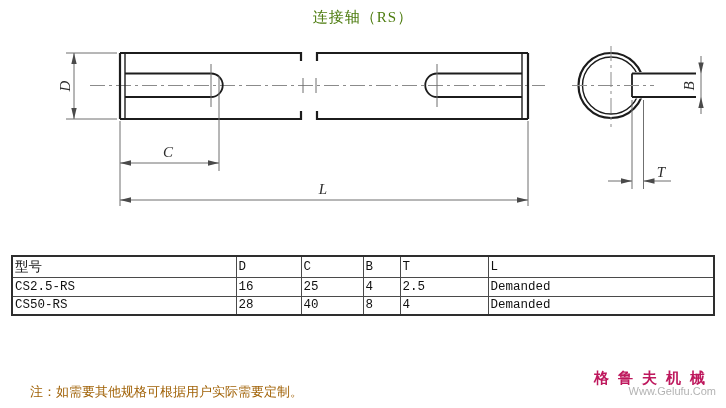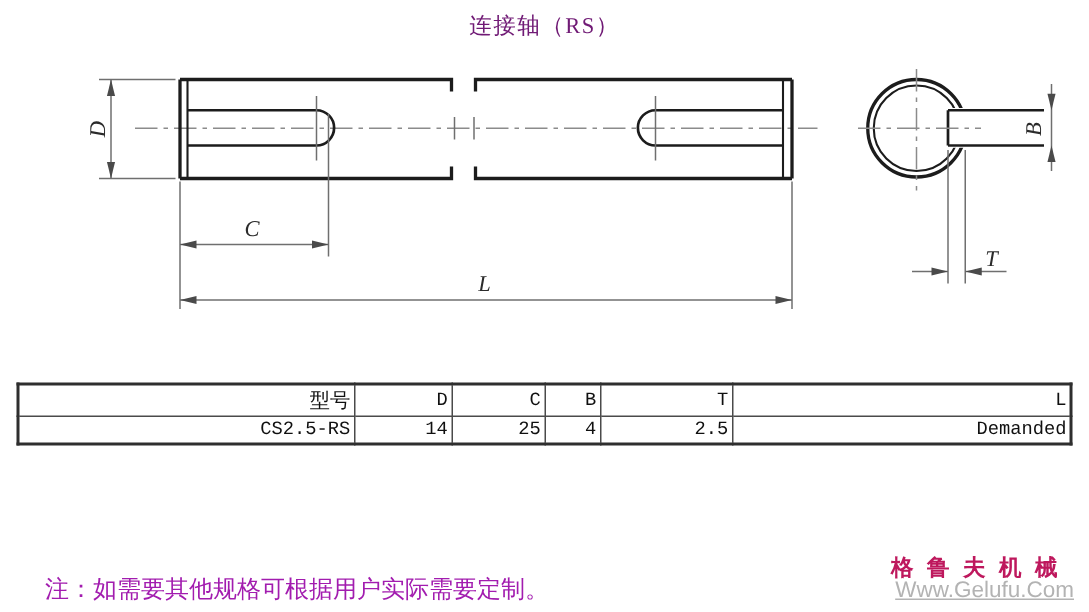--- a/index.html
+++ b/index.html
@@ -5,21 +5,21 @@
   * { margin:0; padding:0; box-sizing:border-box; }
   html,body { background:#ffffff; }
   #screen {
     position:relative; width:726px; height:408px;
     background:#ffffff; overflow:hidden;
     font-family:"Liberation Sans", sans-serif;
   }
   
   .drawing-title {
     position:absolute; top:8px; left:0; width:726px;
-    text-align:center; font-size:15px; color:#701a75;
+    text-align:center; font-size:15px; color:#4d7c0f;
     font-family:"Liberation Serif", serif; letter-spacing:1px;
   }
   
   svg.draw { position:absolute; top:0; left:0; }
   .obj   { stroke:#1c1c1c; stroke-width:2.2; fill:none; }
   .obj-thin { stroke:#1c1c1c; stroke-width:1.4; fill:none; }
   .dim   { stroke:#6f6f6f; stroke-width:1; fill:none; }
   .cline { stroke:#8b8b8b; stroke-width:1; fill:none; stroke-dasharray:15 4 3 4; }
   .arrow { fill:#4a4a4a; stroke:none; }
   .dim-label {
@@ -32,41 +32,41 @@
     position:absolute; left:11px; top:255px; width:704px;
     border-collapse:collapse; table-layout:fixed;
     background:#ffffff;
     font-family:"Liberation Mono", monospace; font-size:12.5px; color:#101010;
   }
   table.spec, table.spec td, table.spec th {
     border:1px solid #4a4a4a;
   }
   table.spec { border:2px solid #2e2e2e; }
   table.spec th, table.spec td {
-    text-align:right; vertical-align:middle;
+    text-align:left; vertical-align:middle;
     height:19px; padding:0 2px; font-weight:normal;margin-left:13px;
   }
   table.spec th { height:21px; }
   .cn { font-family:"Liberation Serif", serif; font-size:13.5px; }
   
   .note {
     position:absolute; left:30px; top:383px;
-    font-family:Liberation Serif, serif; font-size:16px; color:#a21caf;
+    font-family:Liberation Serif, serif; font-size:13px; color:#a16207;
   }
   
   .wm-brand {
     position:absolute; right:12px; top:369px;
     font-family:"Liberation Serif", serif; font-weight:bold;
     font-size:15px; letter-spacing:9px; white-space:nowrap;
     color:#be185d;
   }
   .wm-url {
     position:absolute; right:10px; top:385px;
     font-family:"Liberation Sans", sans-serif;
-    font-size:15px; color:#b3b3b3; white-space:nowrap;text-decoration:underline;
+    font-size:11px; color:#b3b3b3; white-space:nowrap;
   }
 </style>
 </head>
 <body>
 
 <div id="screen">
 
   <div class="drawing-title">连接轴（RS）</div>
 
   <svg class="draw" width="726" height="248" viewBox="0 0 726 248">
@@ -164,24 +164,32 @@
         <tr>
       <th class="cn">型号</th>
       <th>D</th>
       <th>C</th>
       <th>B</th>
       <th>T</th>
       <th>L</th>
     </tr>
     <tr>
       <td>CS2.5-RS</td>
-      <td>14</td>
+      <td>16</td>
       <td>25</td>
       <td>4</td>
       <td>2.5</td>
+      <td>Demanded</td>
+    </tr>
+    <tr>
+      <td>CS50-RS</td>
+      <td>28</td>
+      <td>40</td>
+      <td>8</td>
+      <td>4</td>
       <td>Demanded</td>
     </tr>
   </tbody>
     </table>
 
   <div class="note">注：如需要其他规格可根据用户实际需要定制。</div>
 
   <div class="wm-brand">格鲁夫机械</div>
   <div class="wm-url">Www.Gelufu.Com</div>
 

